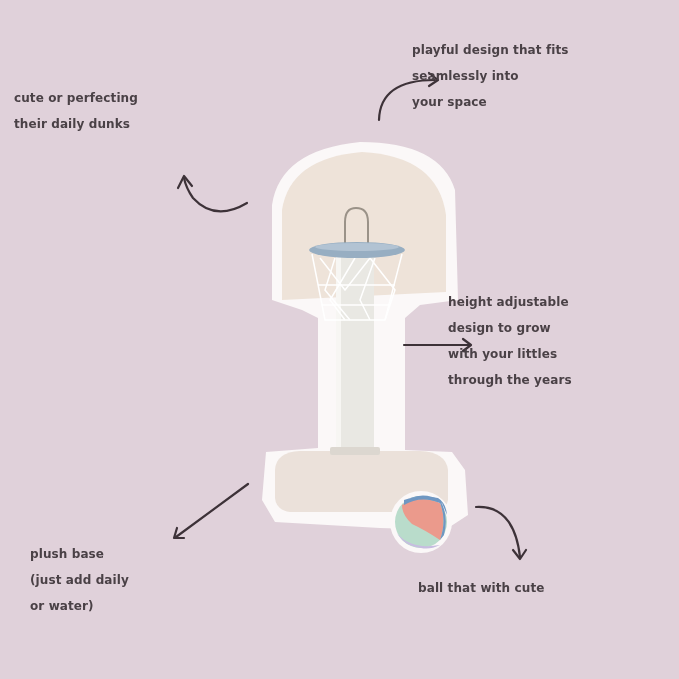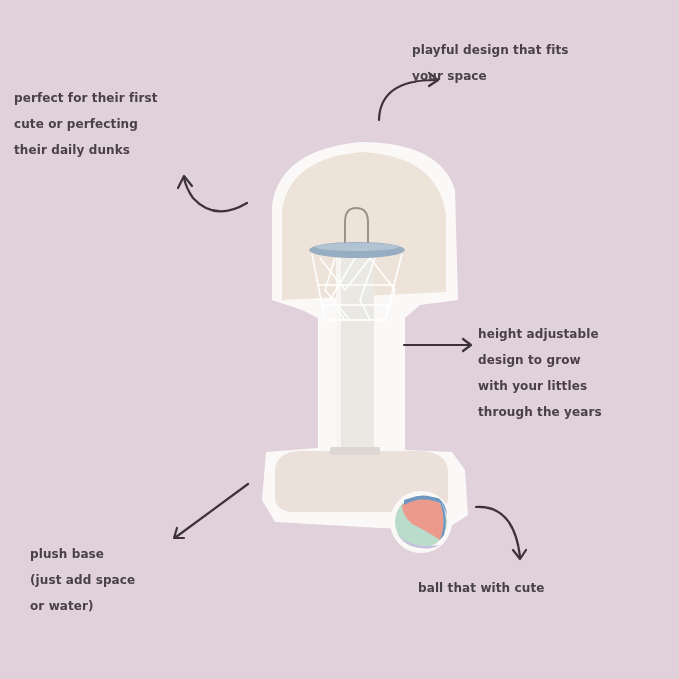--- a/index.html
+++ b/index.html
@@ -66,38 +66,38 @@
     <path d="M248 484 L176 537"></path>
     <path d="M177 528 L174 538 L184 538"></path>
   </g>
   <g class="arrow">
     <path d="M476 507 Q514 505 520 557"></path>
     <path d="M513 550 L520 559 L526 550"></path>
   </g>
 </svg>
 
 <div class="callout" style="left:14px; top:85px; width:216px;">
-  <span>perfect for their first</span>
   <span>cute or perfecting</span>
   <span>their daily dunks</span>
 </div>
 
 <div class="callout" style="left:412px; top:37px; width:220px;">
   <span>playful design that fits</span>
+  <span>seamlessly into</span>
   <span>your space</span>
 </div>
 
-<div class="callout" style="left:478px; top:289px; width:192px;margin-top:32px;">
+<div class="callout" style="left:448px; top:289px; width:192px;">
   <span>height adjustable</span>
   <span>design to grow</span>
   <span>with your littles</span>
   <span>through the years</span>
 </div>
 
 <div class="callout" style="left:30px; top:541px; width:150px;">
   <span>plush base</span>
-  <span>(just add space</span>
+  <span>(just add daily</span>
   <span>or water)</span>
 </div>
 
 <div class="callout" style="left:418px; top:575px; width:196px;">
   <span>ball that with cute</span>
 </div>
 
 </body></html>

